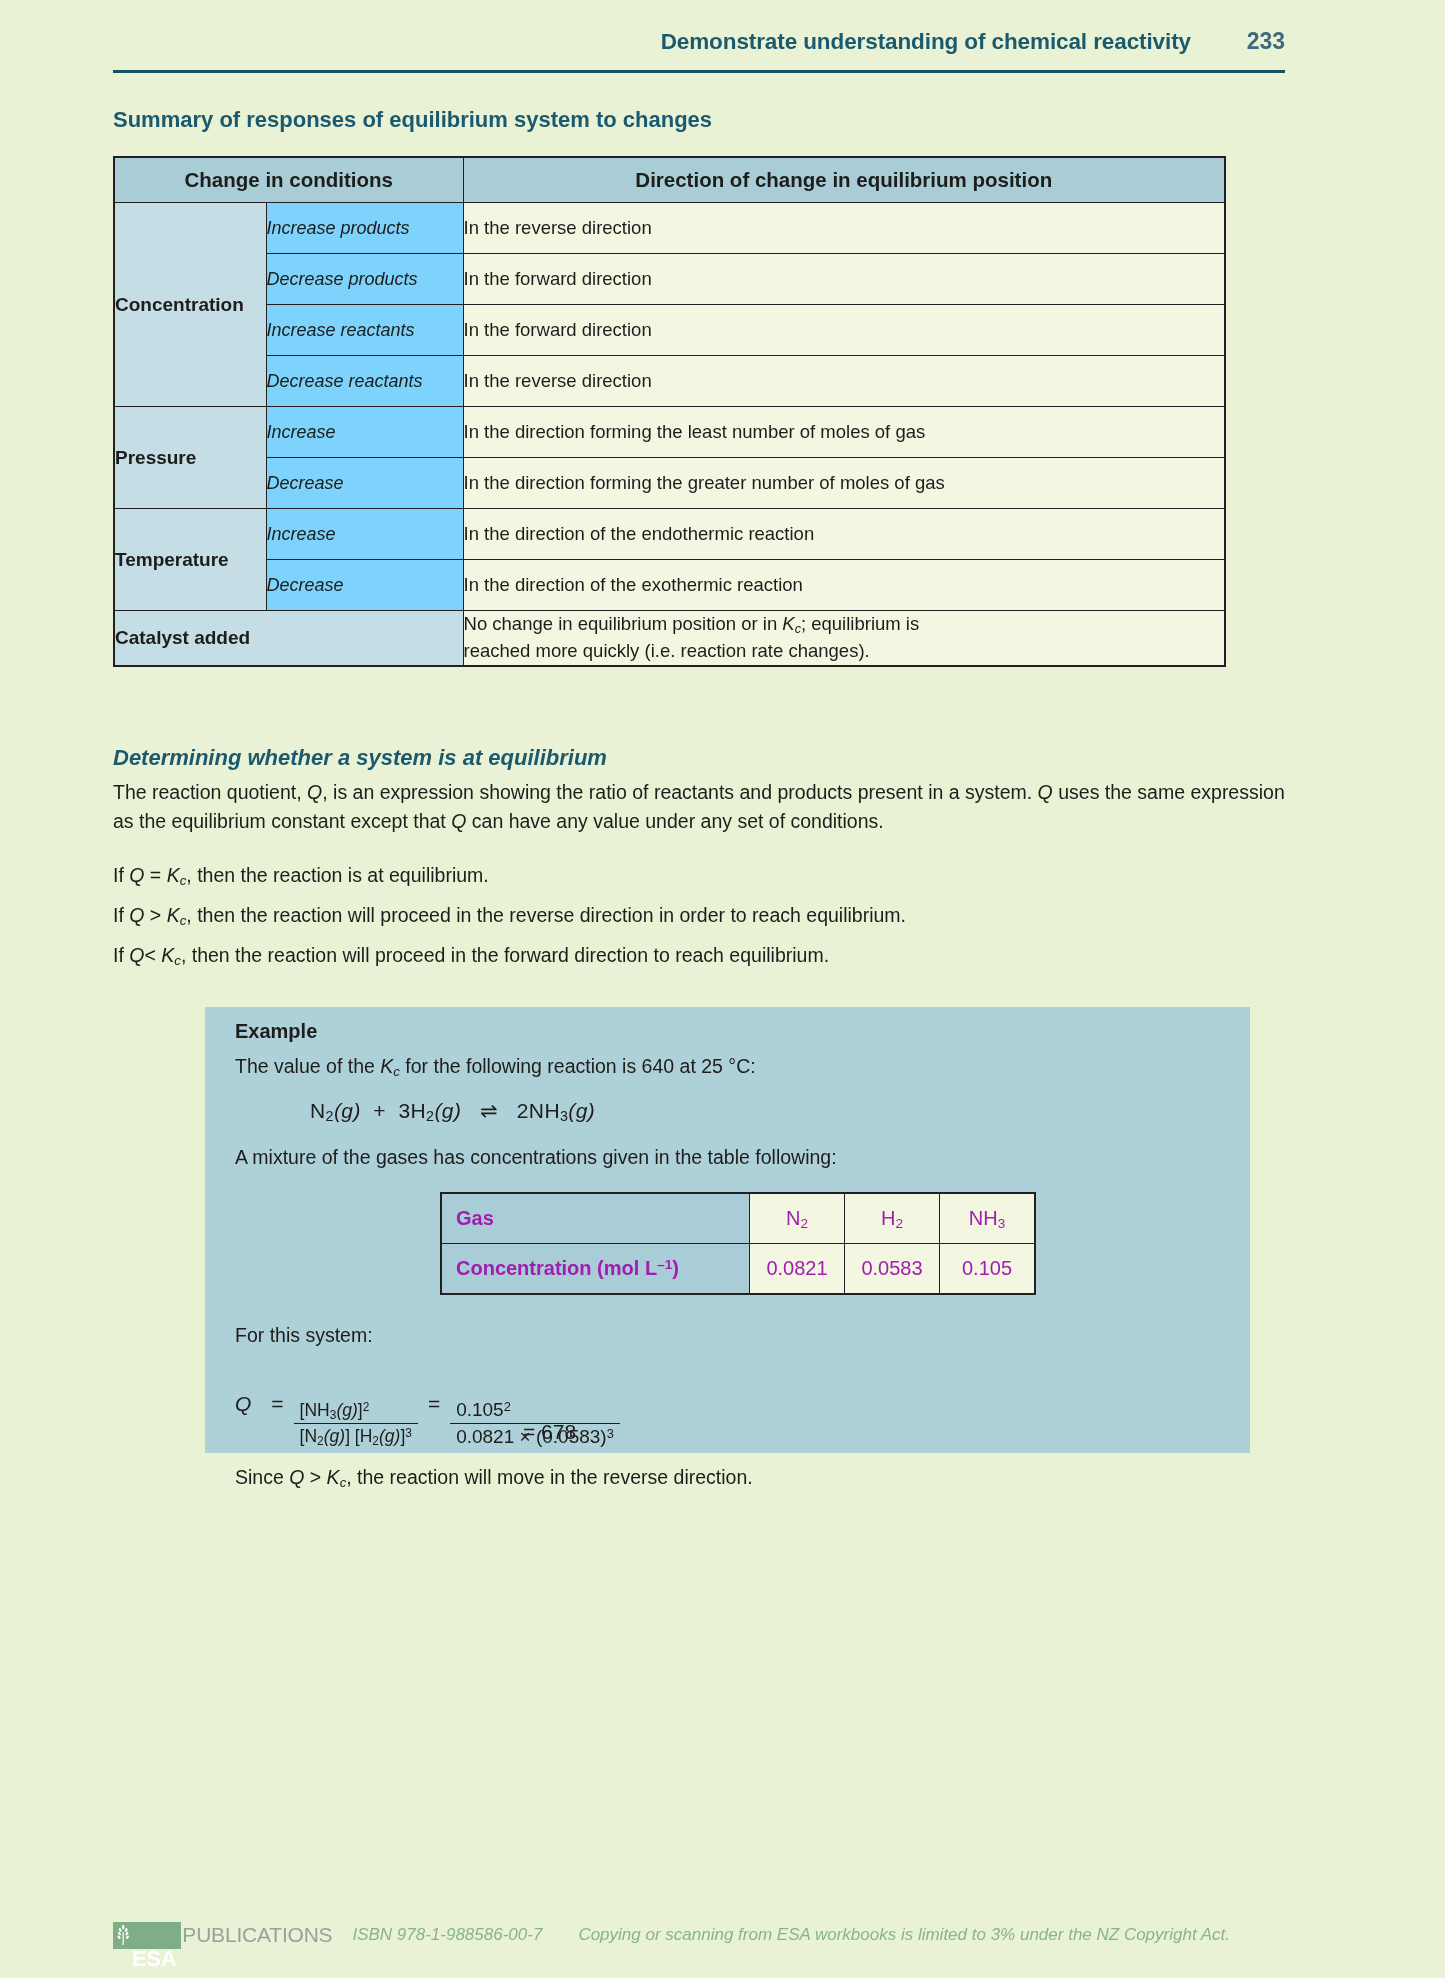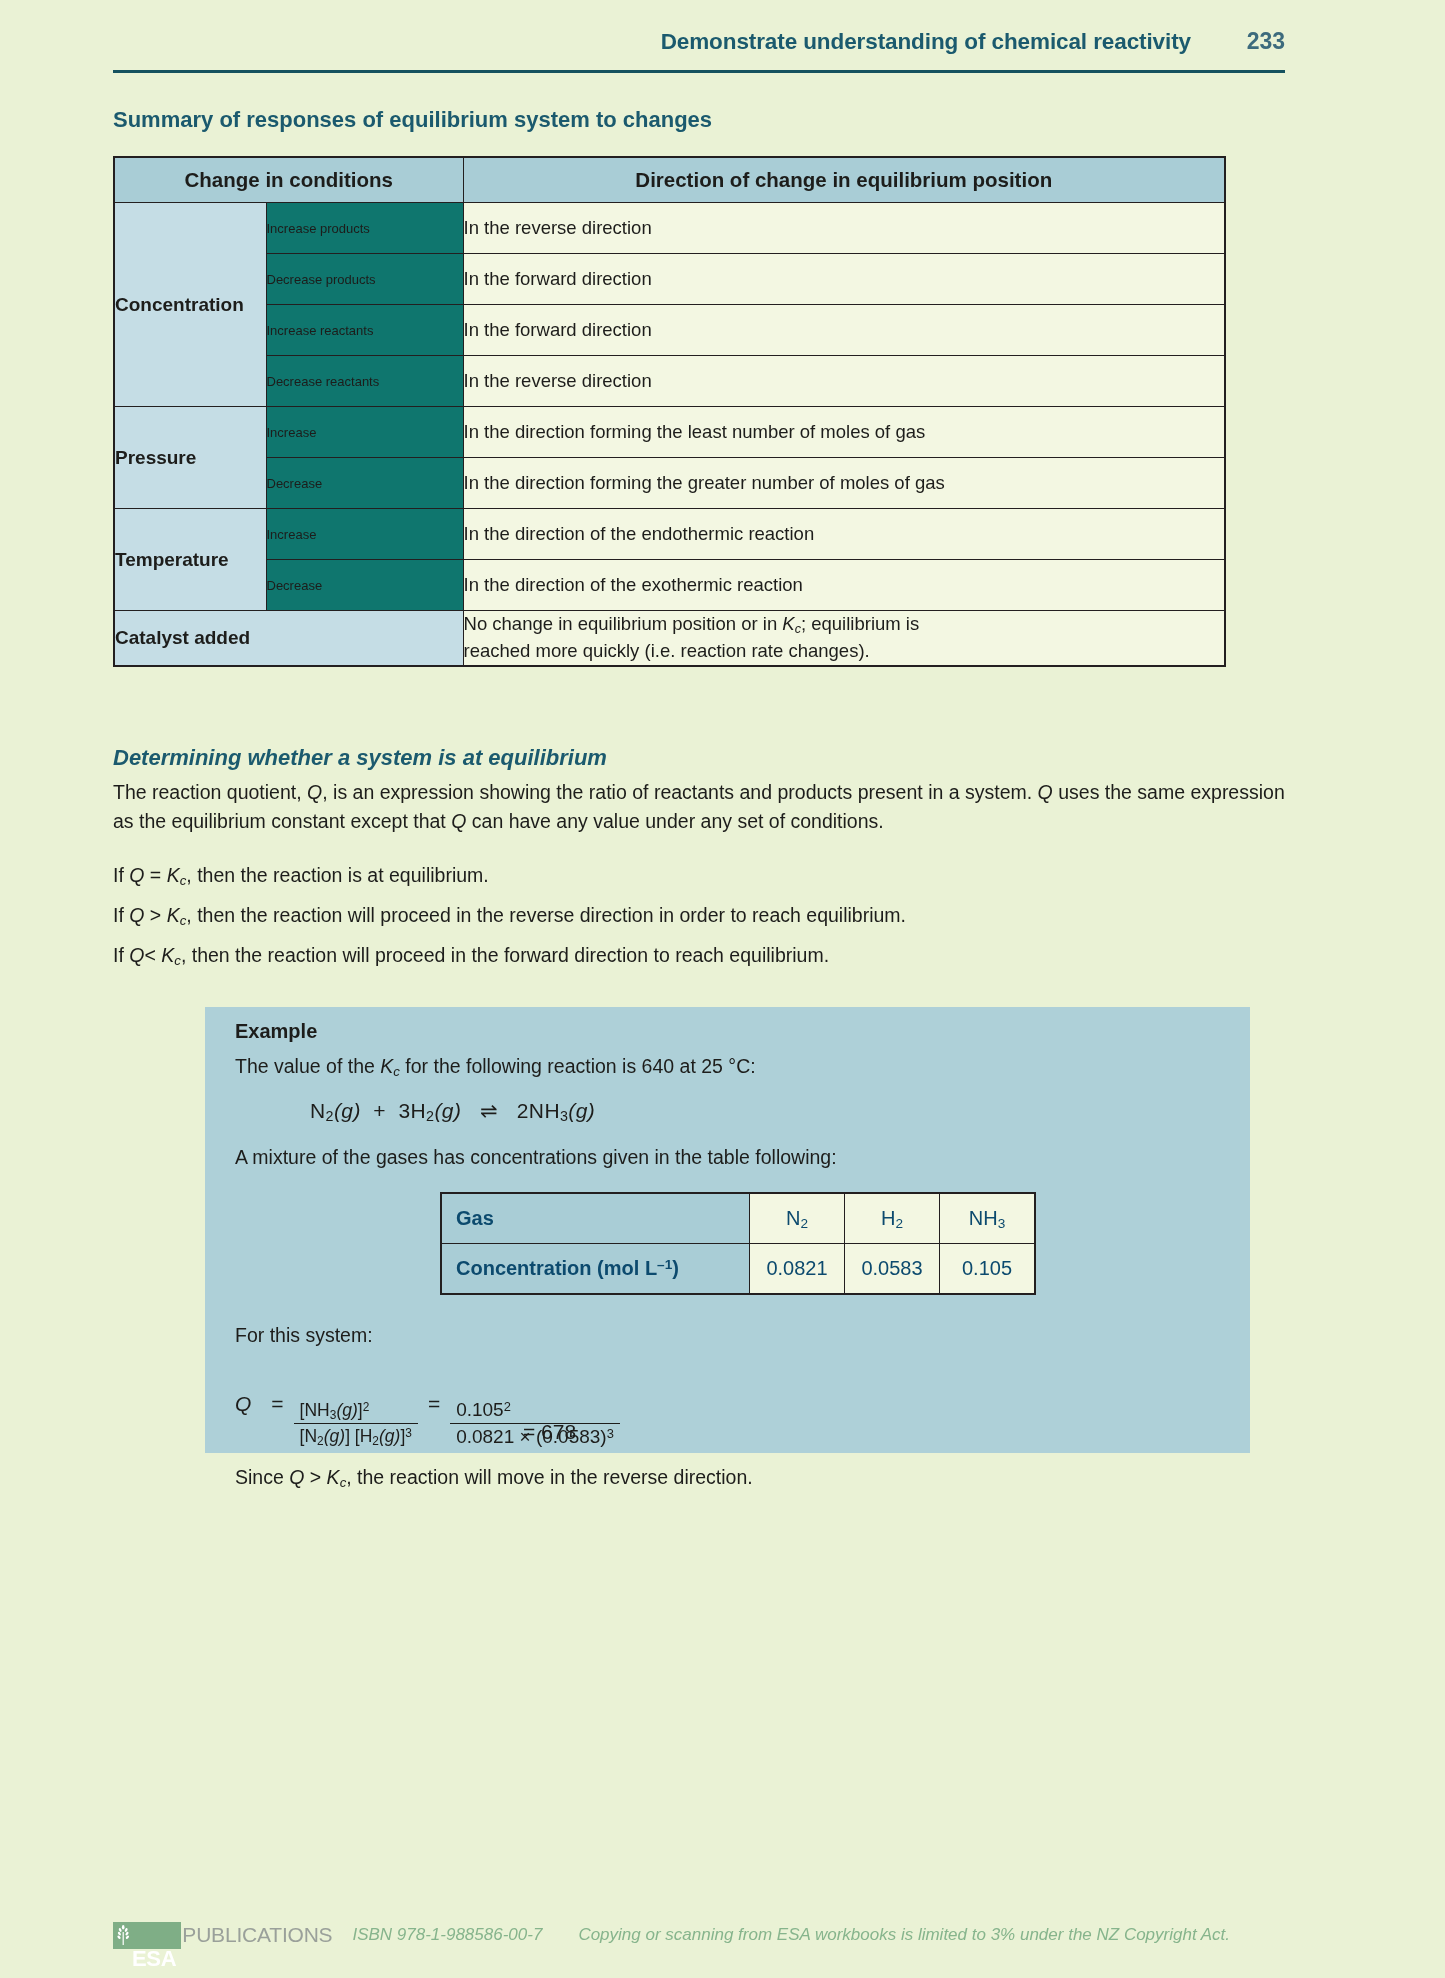--- a/index.html
+++ b/index.html
@@ -83,25 +83,26 @@
     color: #1d1d1b;
   }
   .st-cat {
     background: #c5dde5;
     font-size: 19px;
     font-weight: bold;
     padding-left: 14px;
     color: #1d1d1b;
   }
   .st-sub {
-    background: #0f766e;
-    font-size: 13px;
+    background: #7dd3fc;
+    font-size: 18px;
     padding-left: 13px;
     height: 50px;
     color: #1d1d1b;
+    font-style: italic;
   }
   .st-dir {
     background: #f3f7e2;
     font-size: 18.5px;
     padding-left: 13px;
     color: #1d1d1b;
   }
   .st-catalyst-text {
     background: #f3f7e2;
     font-size: 18.5px;
@@ -189,21 +190,21 @@
     left: 235px;
     top: 185px;
     border-collapse: collapse;
     table-layout: fixed;
     border: 2.5px solid #231f20;
   }
   .gas-table td {
     border: 1.5px solid #231f20;
     height: 47px;
     font-size: 20px;
-    color: #0c4a6e;
+    color: #a21caf;
     margin-left: 20px;
   }
   .gt-label {
     background: #a9cdd6;
     font-weight: bold;
     padding-left: 14px;
     width: 292px;
   }
   .gt-head {
     background: #f3f7e2;

